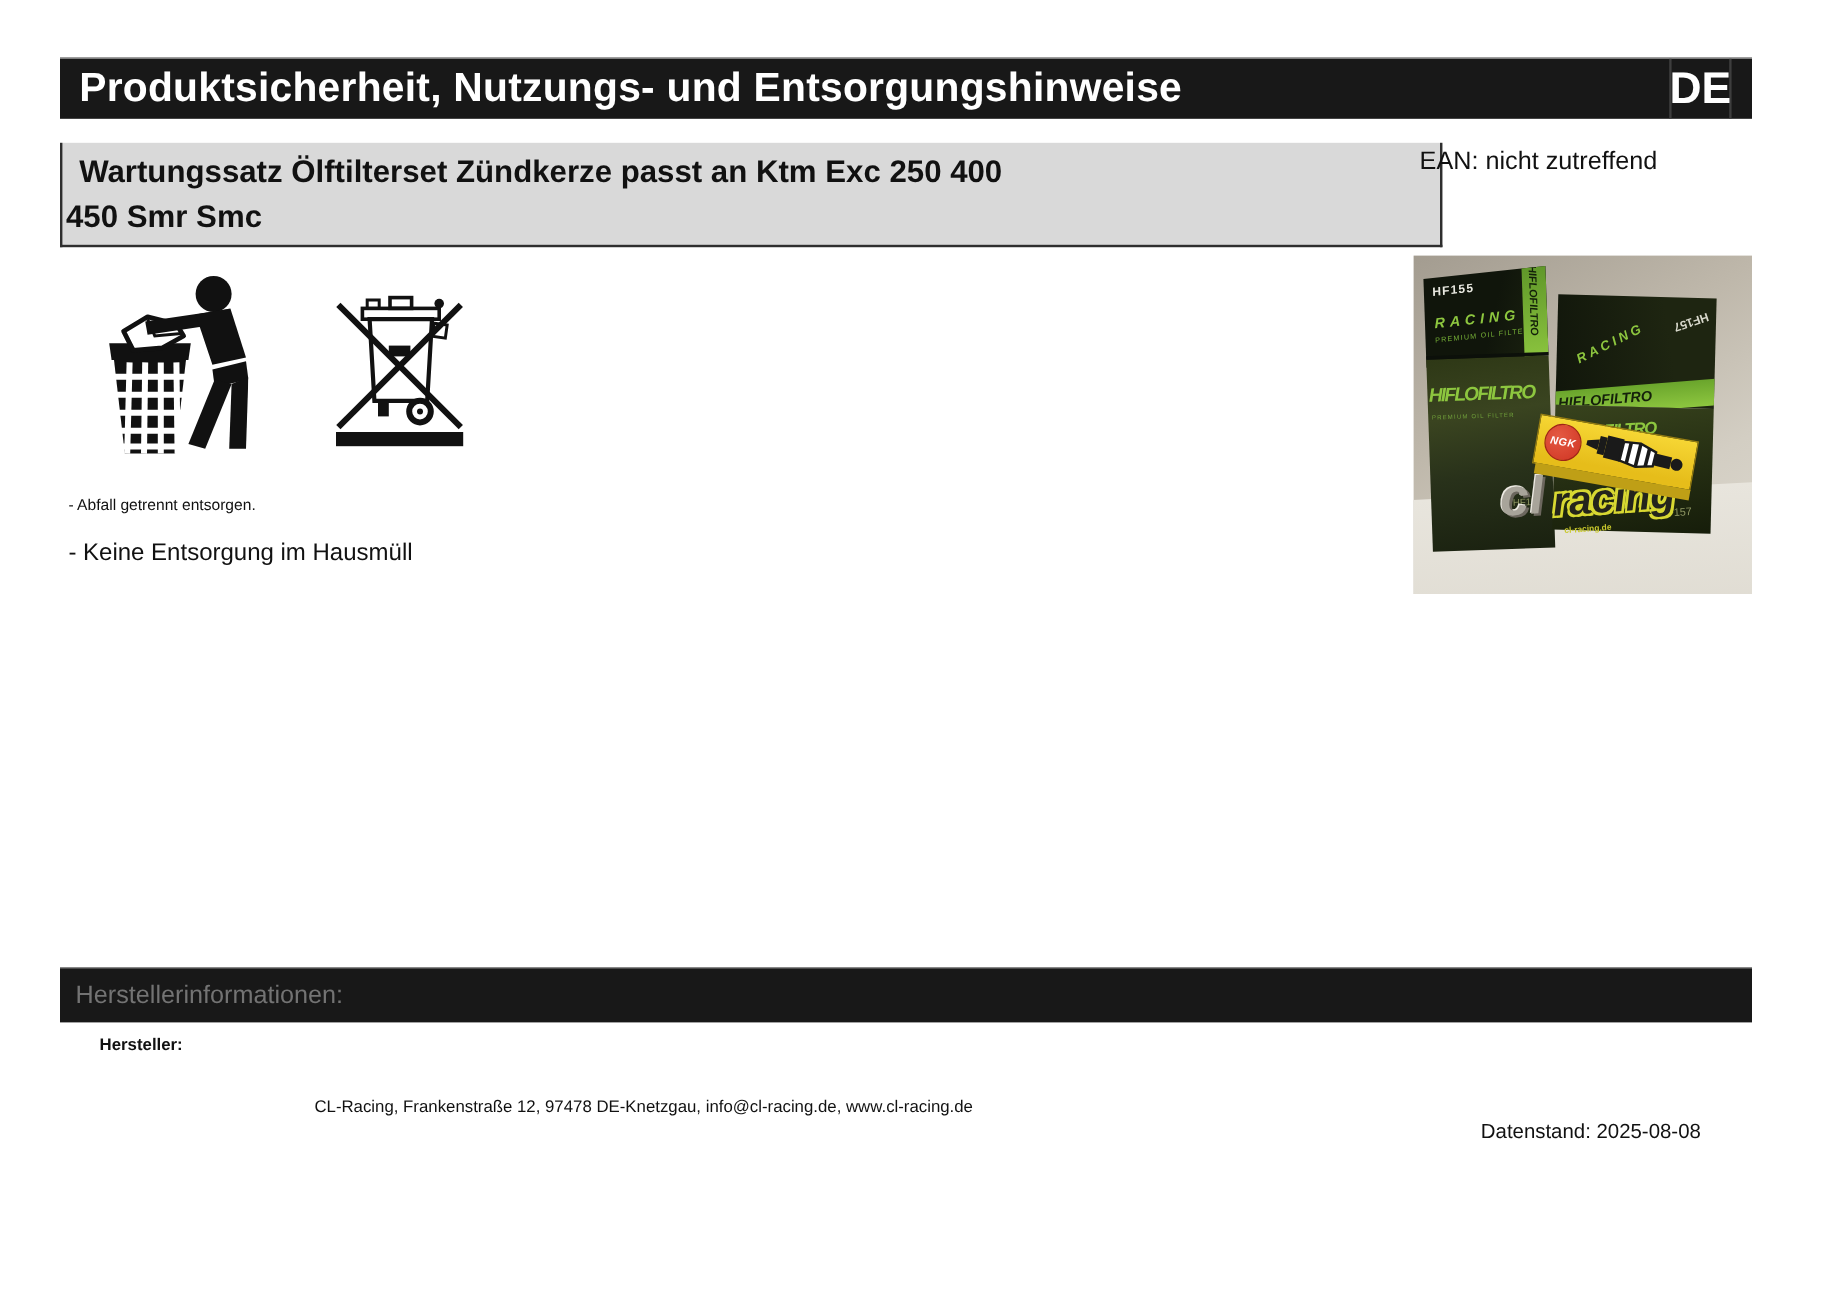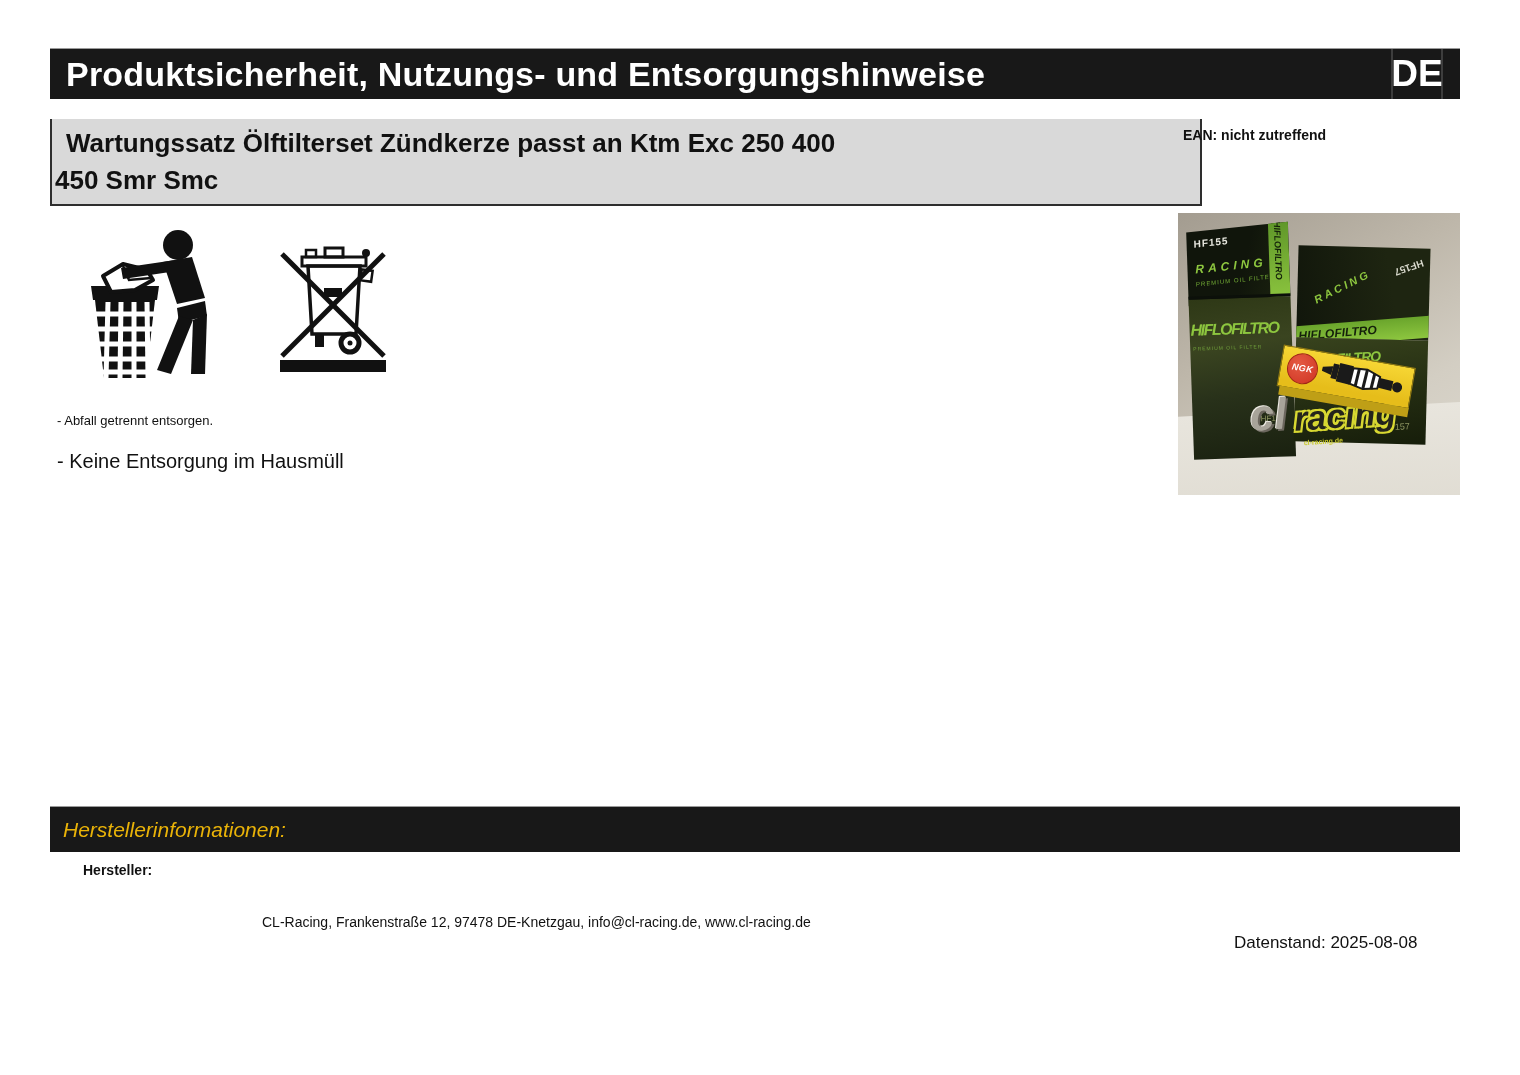--- a/index.html
+++ b/index.html
@@ -22,21 +22,21 @@
     display:flex;align-items:center;justify-content:center;
     color:#fff;font-weight:bold;font-size:37px;margin-left:36px;
   }
   
   .subtitle-bar{
     position:absolute;left:50px;top:119px;width:1152px;height:87px;
     background:#d9d9d9;border:2px solid #2e2e2e;border-top:none;box-sizing:border-box;
   }
   .pt-line1{position:absolute;left:14px;top:9px;font-size:26px;font-weight:bold;white-space:nowrap;}
   .pt-line2{position:absolute;left:3px;top:46px;font-size:26px;font-weight:bold;white-space:nowrap;}
-  .codes{position:absolute;left:1131px;top:4px;font-size:14px;font-weight:bold;line-height:24px;white-space:nowrap;}
+  .codes{position:absolute;left:1131px;top:4px;font-size:21px;font-weight:normal;line-height:24px;white-space:nowrap;}
   .codes div{white-space:nowrap;}
   
   .tidyman-svg{position:absolute;left:89px;top:224px;width:118px;height:156px;}
   .weee-svg{position:absolute;left:278px;top:230px;width:110px;height:142px;}
   
   .note1{position:absolute;left:57px;top:413px;font-size:13px;}
   .note2{position:absolute;left:57px;top:450px;font-size:20px;}
   
   .photo{
     position:absolute;left:1178px;top:213px;width:282px;height:282px;overflow:hidden;
@@ -91,21 +91,21 @@
   .cl-logo{left:70px;top:178px;z-index:4;transform:rotate(-4deg);white-space:nowrap;}
   .cl-c{left:0;top:0;font-size:44px;font-weight:bold;font-style:italic;color:#a8a49a;
     text-shadow:2px 2px 0 #6c675e,-1px -1px 0 #eeebe4;}
   .cl-r{left:44px;top:12px;font-size:34px;font-weight:bold;font-style:italic;color:#24241c;
     text-shadow:2px 2px 0 #d8d832,-2px -2px 0 #d8d832,2px -2px 0 #d8d832,-2px 2px 0 #d8d832;}
   .cl-site{left:52px;top:52px;font-size:7px;font-weight:bold;color:#c9c92c;}
   
   .manu-bar{position:absolute;left:50px;top:806px;width:1410px;height:46px;background:#181818;
     border-top:1px solid #9a9a9a;box-sizing:border-box;}
   .manu-bar-title{position:absolute;left:13px;top:50%;transform:translateY(-50%);
-    color:#eab308;font-size:21px;font-style:italic;}
+    color:#737373;font-size:21px;}
   .manu-label{position:absolute;left:83px;top:862px;font-size:14px;font-weight:bold;}
   .manu-value{position:absolute;left:262px;top:914px;font-size:14px;text-align:center;}
   
   .datenstand{position:absolute;left:1234px;top:933px;font-size:17px;}
 </style>
 </head>
 <body>
 
 <div>
 

